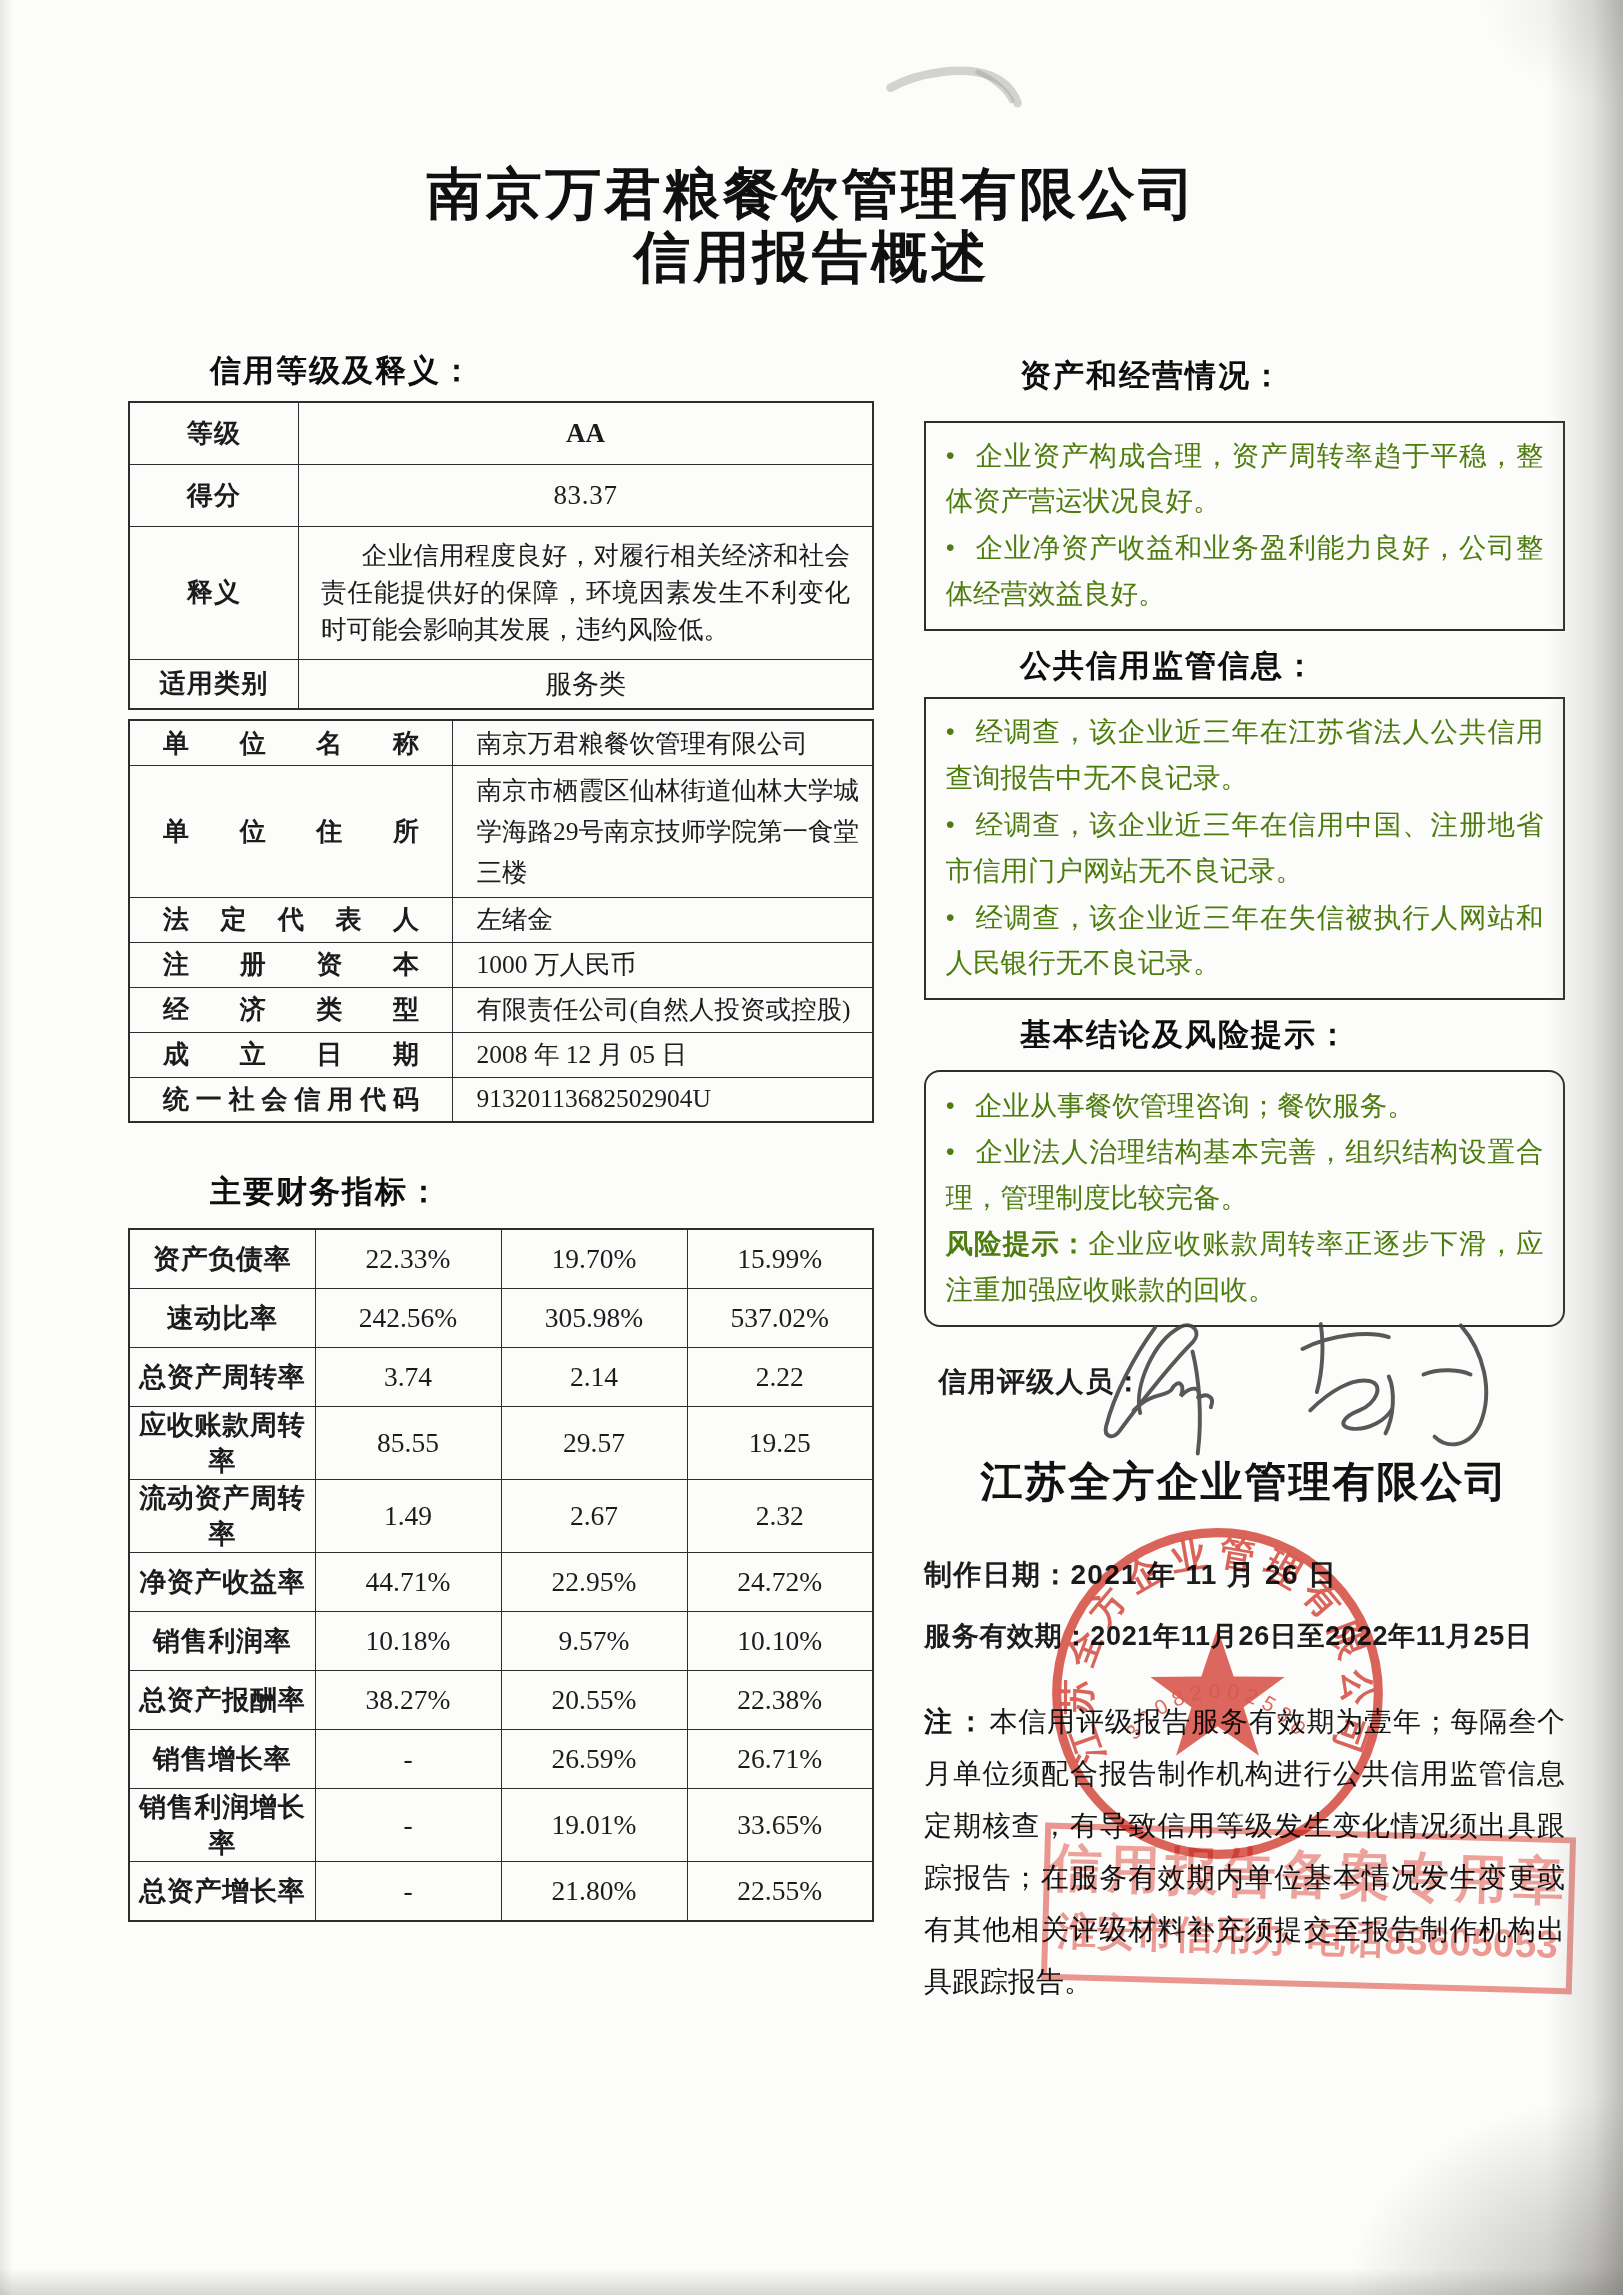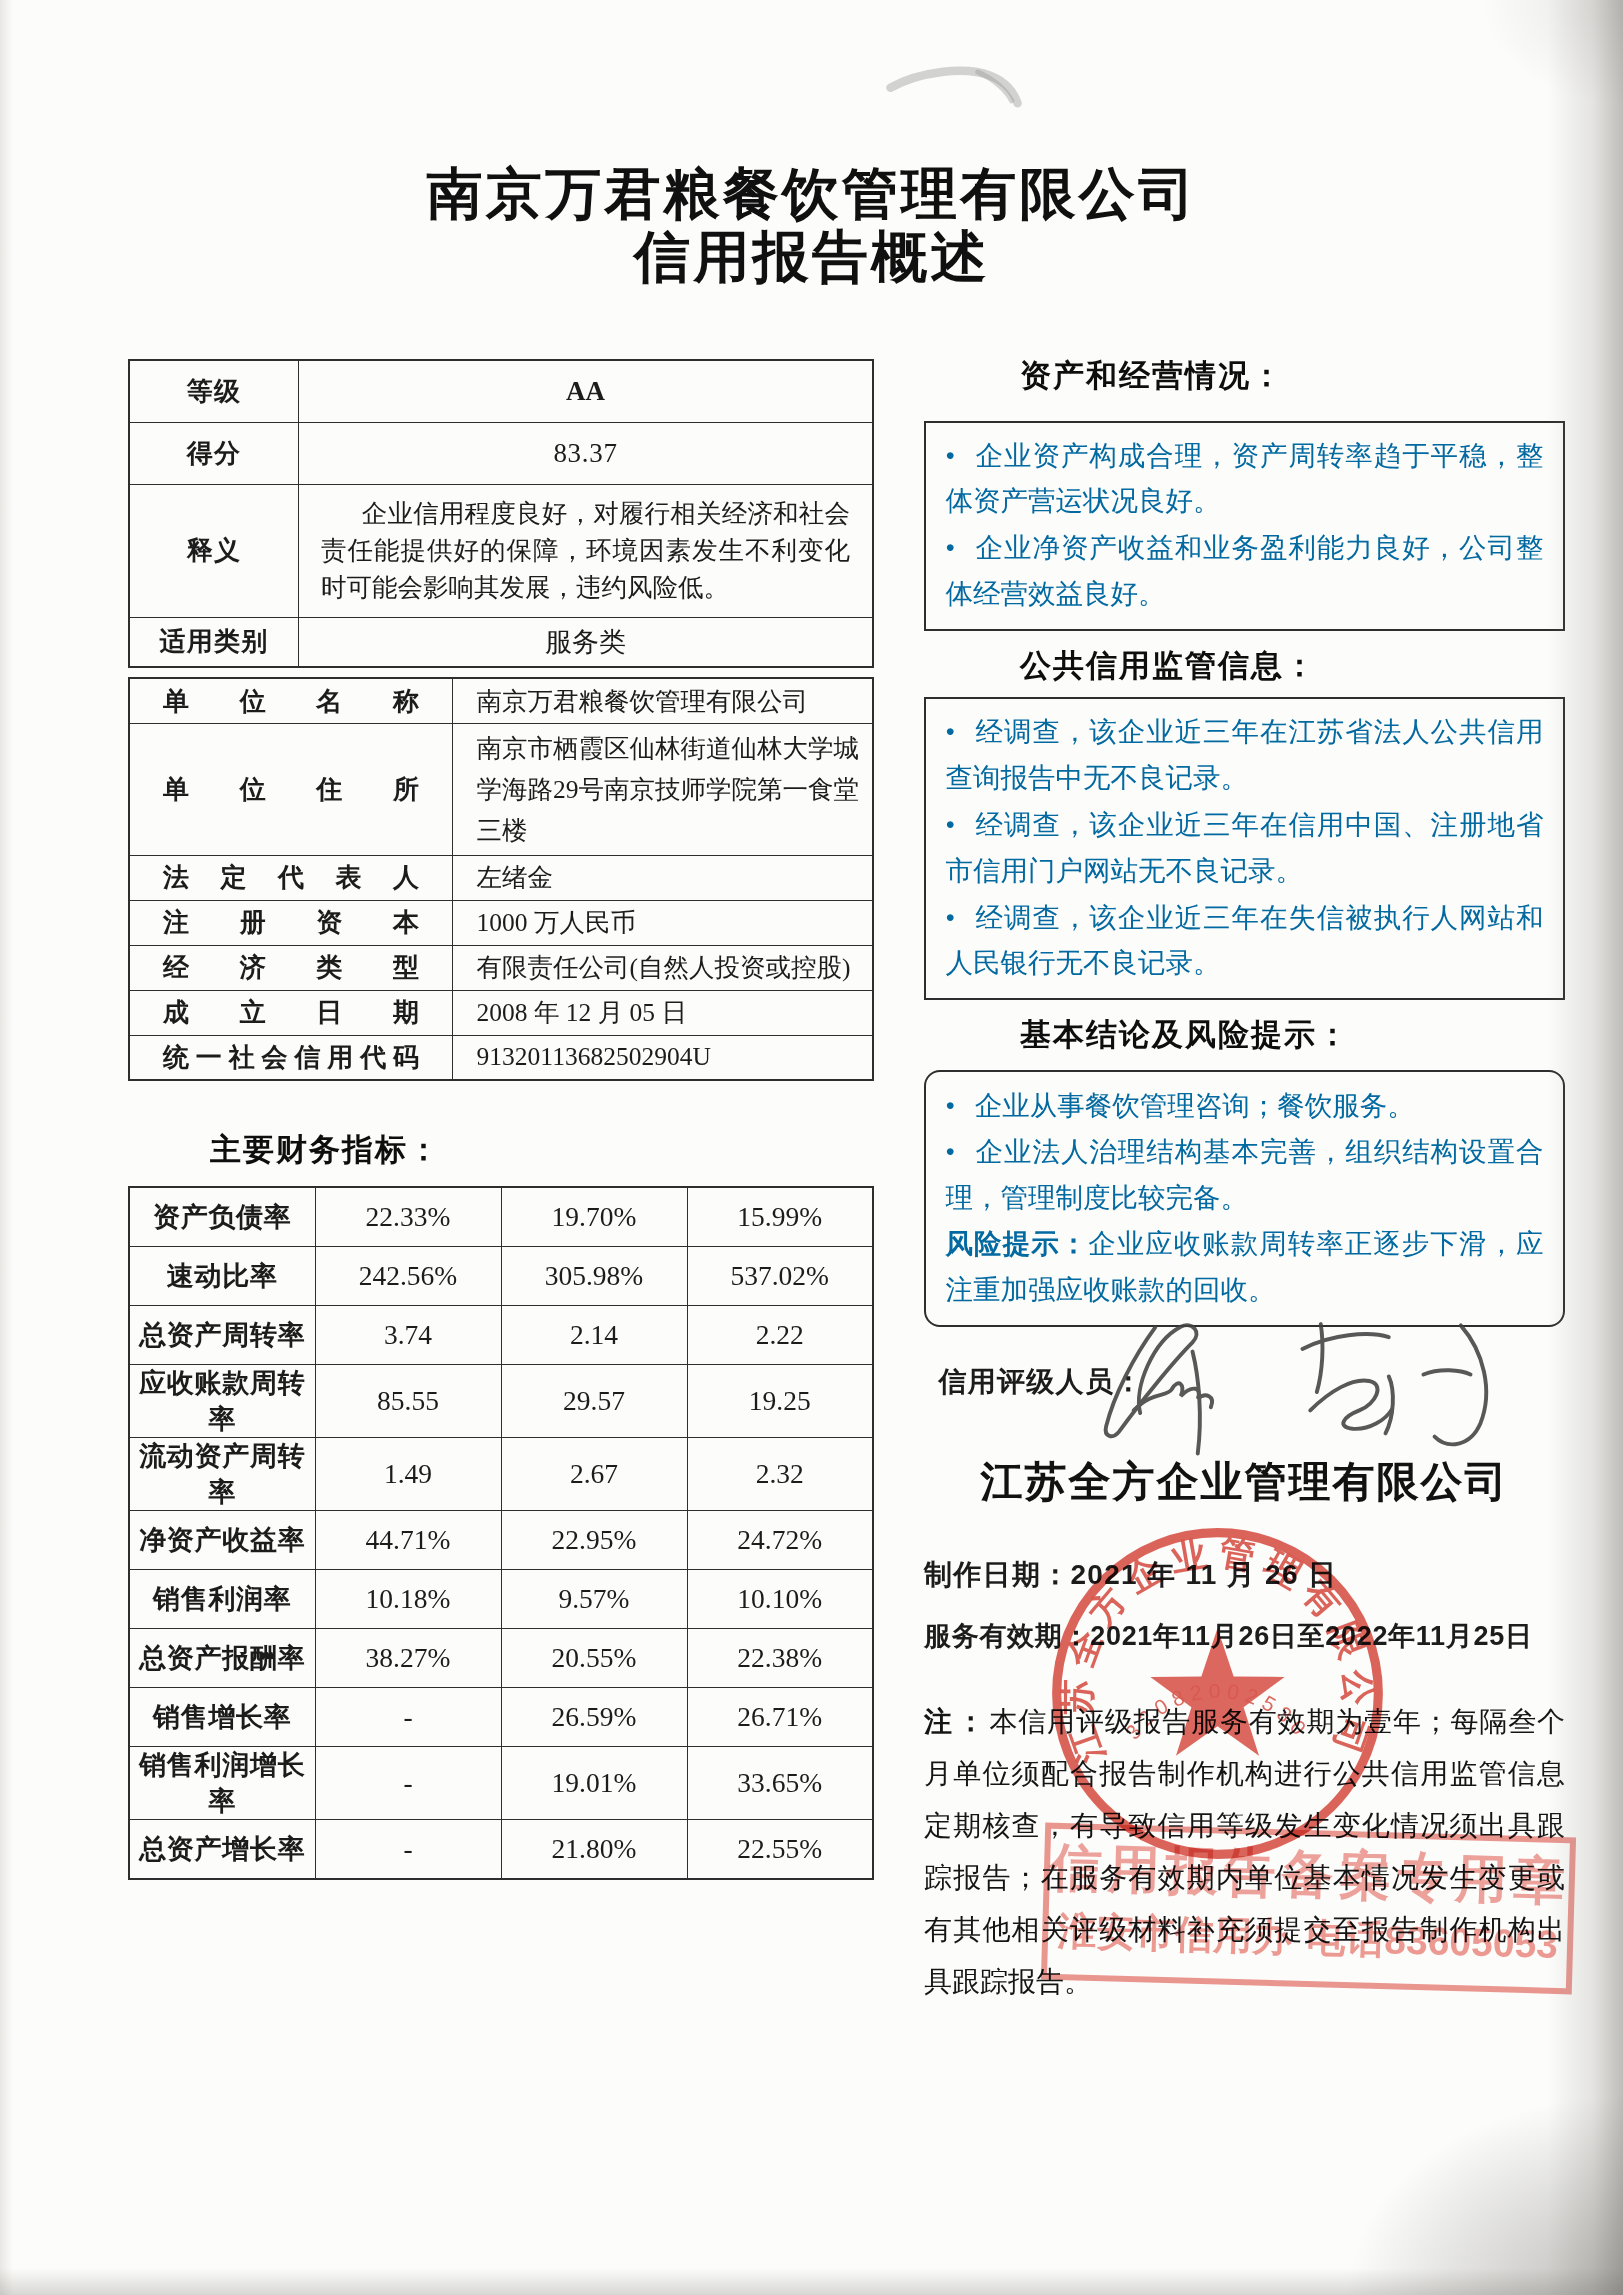--- a/index.html
+++ b/index.html
@@ -46,21 +46,21 @@
   .t3 th.corner{width:300px;height:145px;position:relative;}
   .t3 .diag{position:absolute;left:0;top:0;width:100%;height:100%;}
   .t3 .corner-top{position:absolute;right:31px;top:18.3px;font-size:27px;font-weight:bold;letter-spacing:2.6px;}
   .t3 .corner-bot{position:absolute;left:23.6px;bottom:26px;font-size:27px;font-weight:bold;letter-spacing:2.6px;}
   .t3 th.year{font-size:29px;font-weight:bold;text-align:center;font-family:"Liberation Serif","DejaVu Serif",serif;}
   .t3 th.rowlab{font-size:27px;font-weight:bold;text-align:center;height:58px;letter-spacing:0.7px;}
   .t3 td{font-size:27.5px;text-align:center;height:58px;}
 
   
   .box{border:2.6px solid #2e2e2e;padding:9.2px 19.6px 11.8px 19.6px;}
-  .box p{font-size:27.5px;line-height:46px;margin:0;text-align:justify;color:#0369a1;}
+  .box p{font-size:27.5px;line-height:46px;margin:0;text-align:justify;color:#4d7c0f;}
   .box.b2 p{line-height:46px;}
   .blt{font-size:15.7px;vertical-align:4.6px;margin-right:19.6px;}
   .risk{margin-top:23.6px;}
   .bx1{margin-top:23.6px;}
   .bx2{margin-top:10.5px;}
   .bx3{margin-top:14.4px;border-radius:16px;}
   .h-pc{margin-top:19.6px;}
   .h-cc{margin-top:21px;}
 
   .rater{position:relative;margin-top:18.3px;height:99px;}
@@ -110,20 +110,21 @@
     <div>信用报告概述</div>
   </div>
 
   <svg class="pencil" width="140" height="73" viewBox="0 0 214 112">
     <path d="M8,44 C52,20 122,10 162,26 C184,34 198,52 203,68" fill="none" stroke="#a8a8a8" stroke-width="13" stroke-linecap="round" opacity="0.5"></path>
     <path d="M142,20 C166,30 186,48 194,64" fill="none" stroke="#9b9b9b" stroke-width="8" stroke-linecap="round" opacity="0.42"></path>
   </svg>
 
   <div class="col-left">
 
+    <h2 class="hei">信用等级及释义：</h2>
     <table class="tbl t1">
       <tbody>
           <tr class="rh94">
         <th class="hei">等级</th>
         <td style="font-weight:bold">AA</td>
       </tr>
       <tr class="rh94">
         <th class="hei">得分</th>
         <td class="score">83.37</td>
       </tr>

